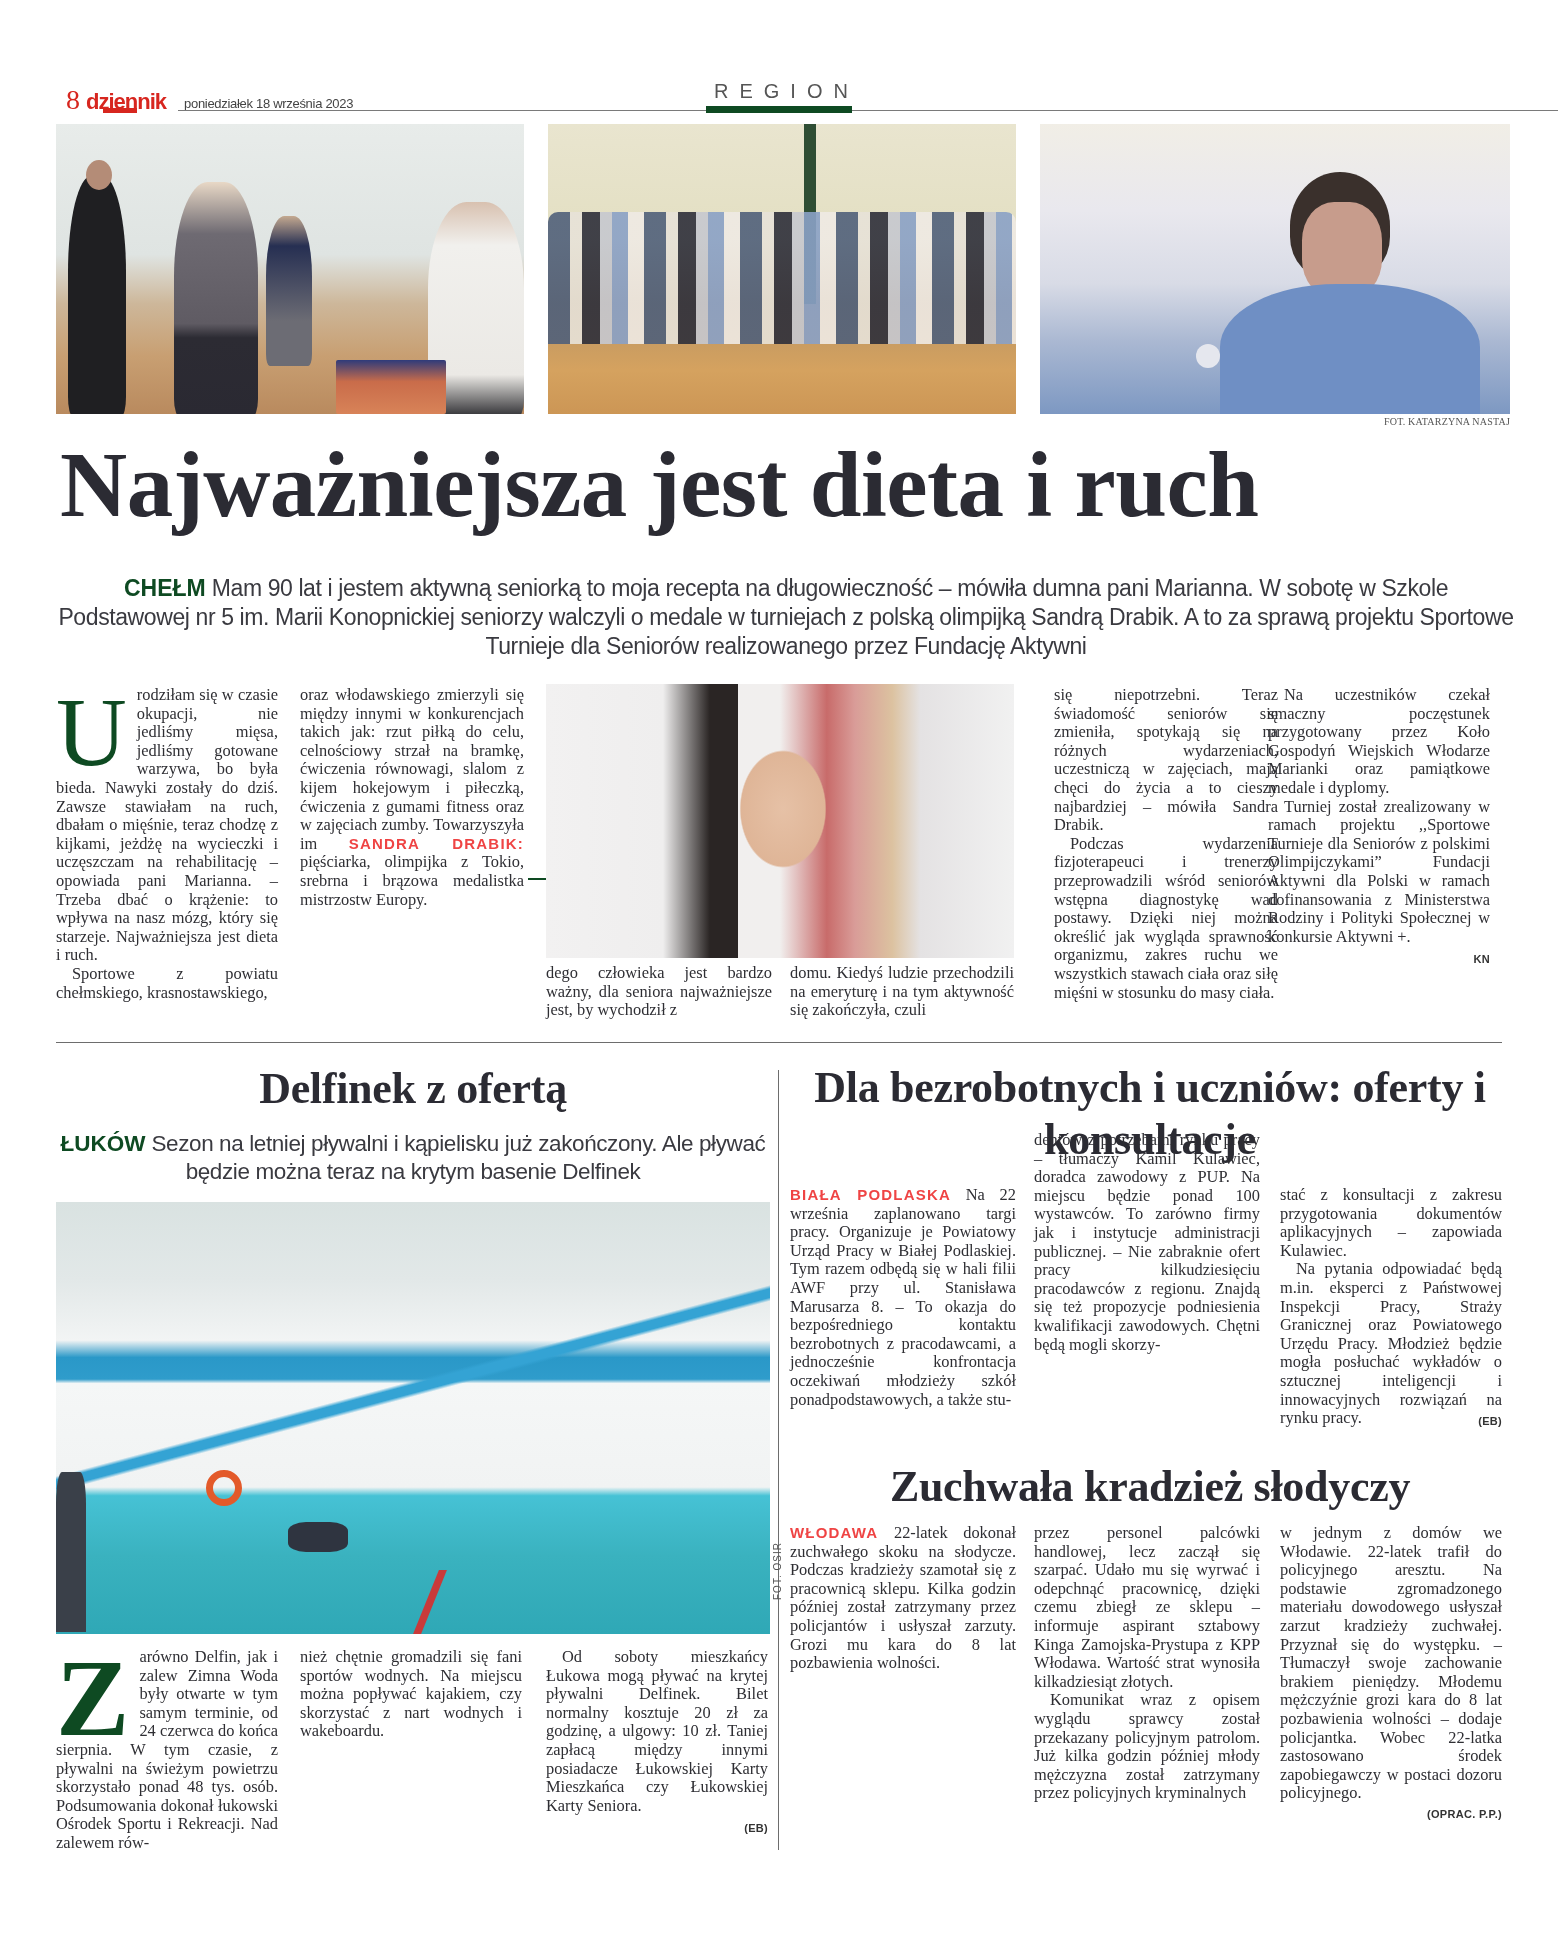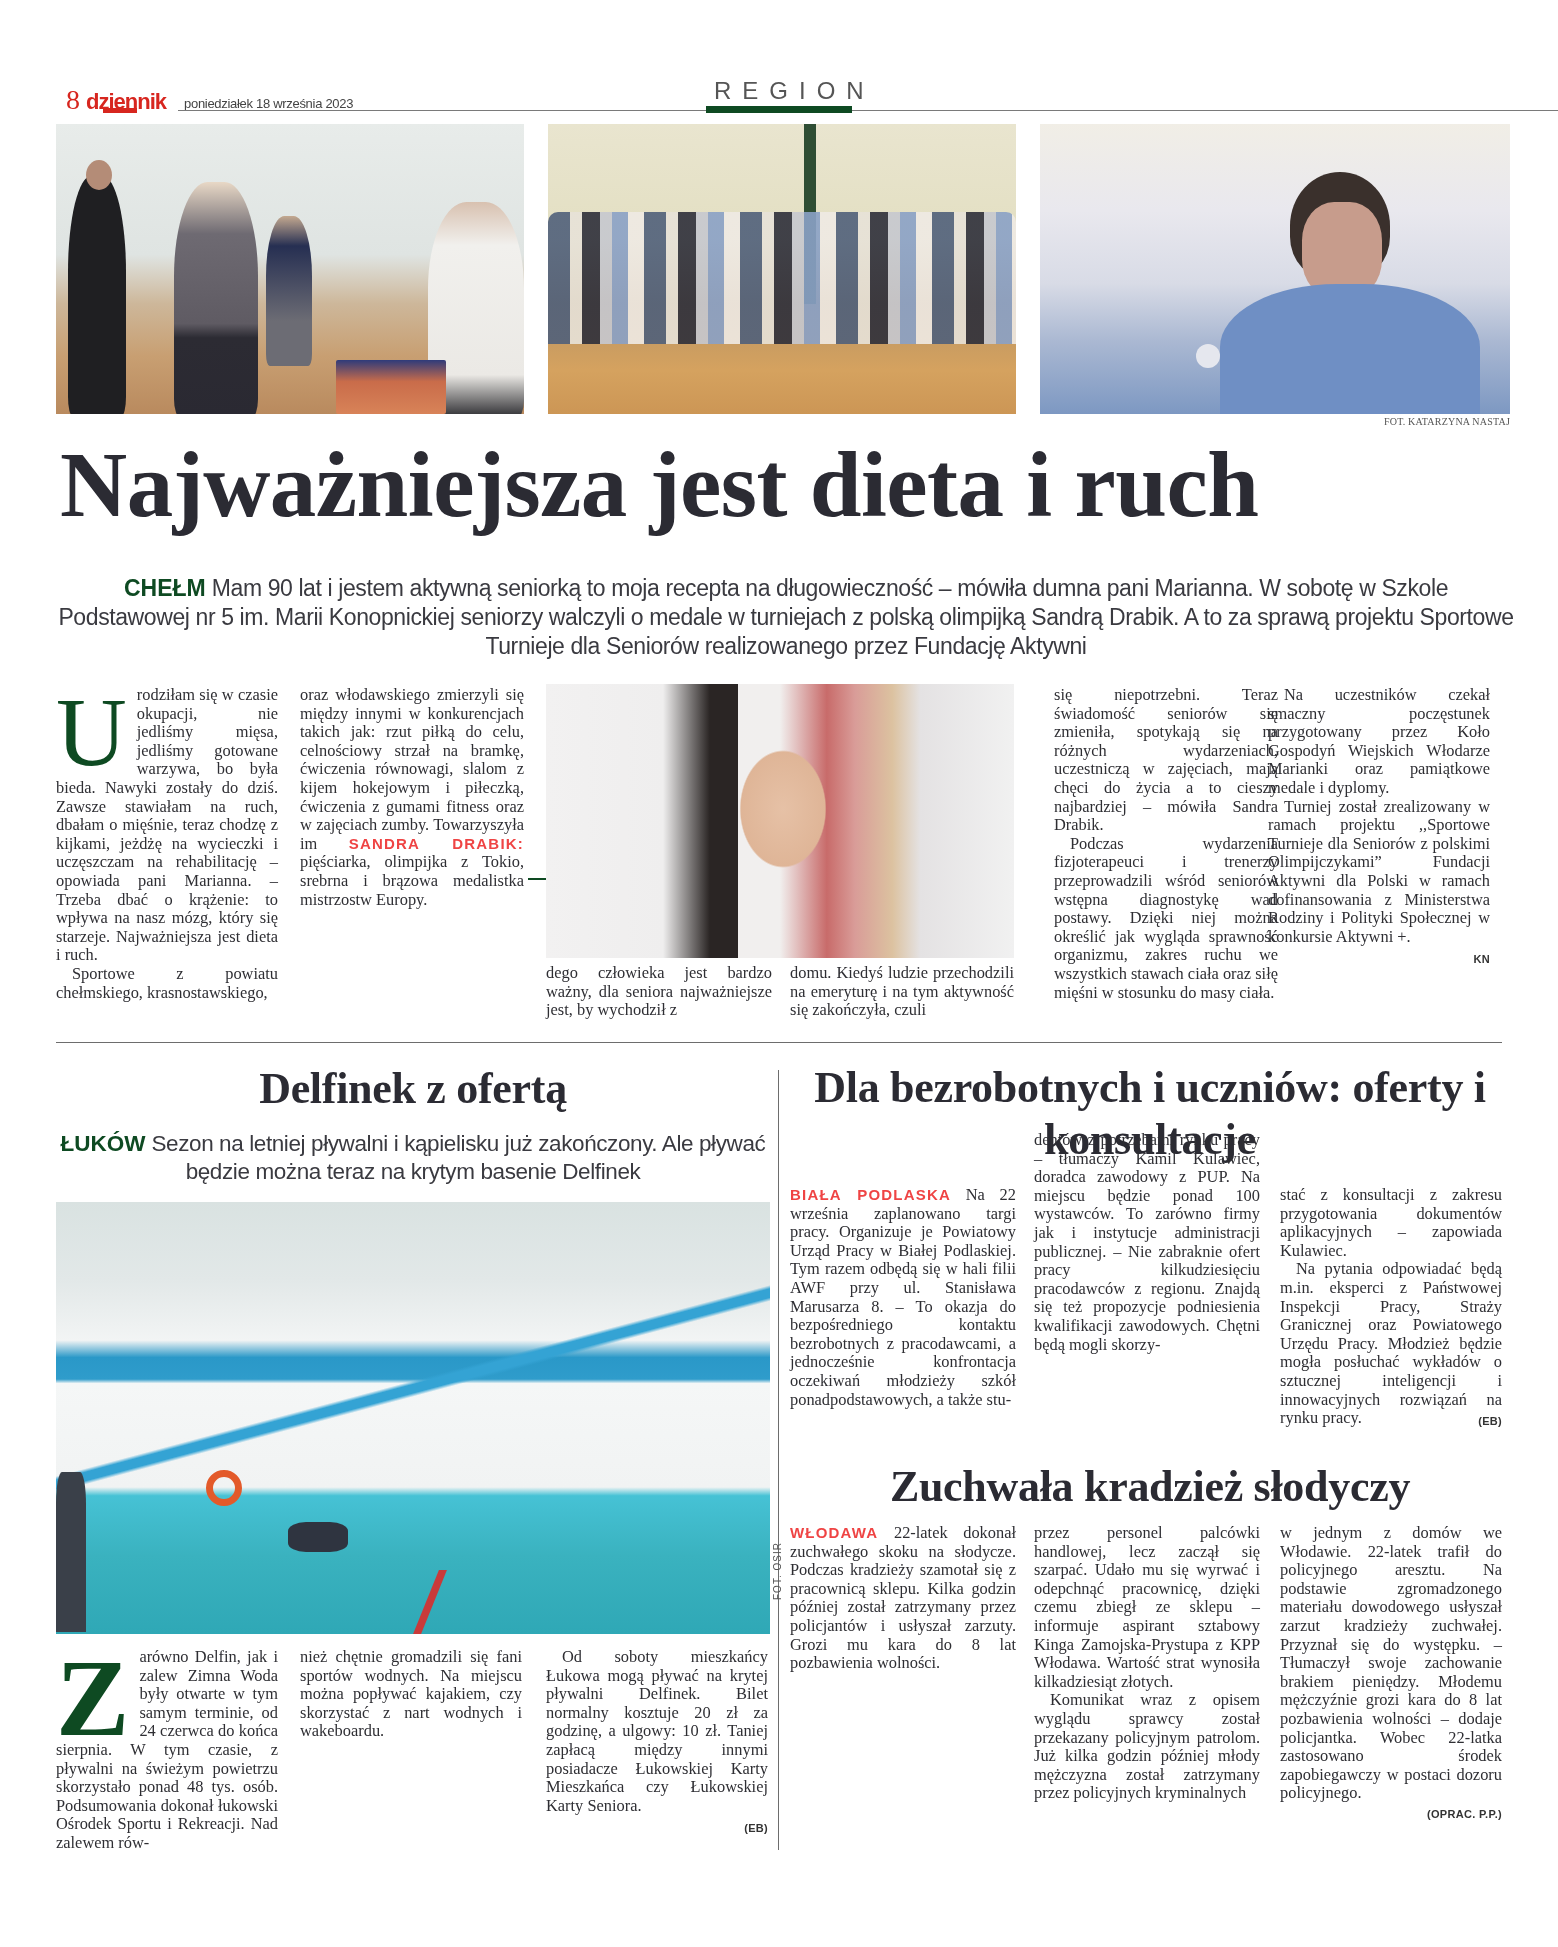--- a/index.html
+++ b/index.html
@@ -8,21 +8,21 @@
 
   .abs { position: absolute; }
 
   
   .masthead { left: 66px; top: 86px; display: flex; align-items: flex-end; height: 28px; }
   .page-num { color: #d7261f; font-family: "Liberation Serif", serif; font-size: 28px; line-height: 28px; margin-right: 6px; }
   .brand { color: #d7261f; font-family: "Liberation Sans", sans-serif; font-weight: bold; font-size: 22px; letter-spacing: -1px; line-height: 24px; margin-right: 18px; position: relative; }
   .brand .sub { position: absolute; left: 17px; bottom: 1px; width: 34px; height: 5px; background: #d7261f; }
   .pubdate { font-family: "Liberation Sans", sans-serif; font-size: 13px; color: #444; line-height: 20px; letter-spacing: -0.3px; }
   .head-rule { left: 178px; top: 110px; width: 1380px; height: 1px; background: #7a7a7a; }
-  .section { left: 706px; top: 78px; width: 146px; text-align: center; font-family: "Liberation Sans", sans-serif; font-size: 24px; letter-spacing: 11px; color: #555; font-weight: normal; line-height: 26px; padding-left: 8px; }
+  .section { left: 706px; top: 78px; width: 146px; text-align: center; font-family: "Liberation Sans", sans-serif; font-size: 20px; letter-spacing: 11px; color: #555; font-weight: normal; line-height: 26px; padding-left: 8px; }
   .section-bar { left: 706px; top: 106px; width: 146px; height: 7px; background: #0e4a22; }
 
   
   .photo { overflow: hidden; }
   .p1 { left: 56px; top: 124px; width: 468px; height: 290px;
         background: linear-gradient(180deg, #e8ecea 0%, #dfe4e2 45%, #cdb79a 62%, #c89f72 80%, #b98a5e 100%); }
   .p2 { left: 548px; top: 124px; width: 468px; height: 290px;
         background: linear-gradient(180deg, #e9e5cf 0%, #e3dfc2 40%, #b99464 62%, #d5a25f 85%, #cc9655 100%); }
   .p3 { left: 1040px; top: 124px; width: 470px; height: 290px;
         background: linear-gradient(180deg, #f1eee6 0%, #e9e8ee 30%, #d8dbe6 55%, #aab8d2 75%, #7d98c2 100%); }

